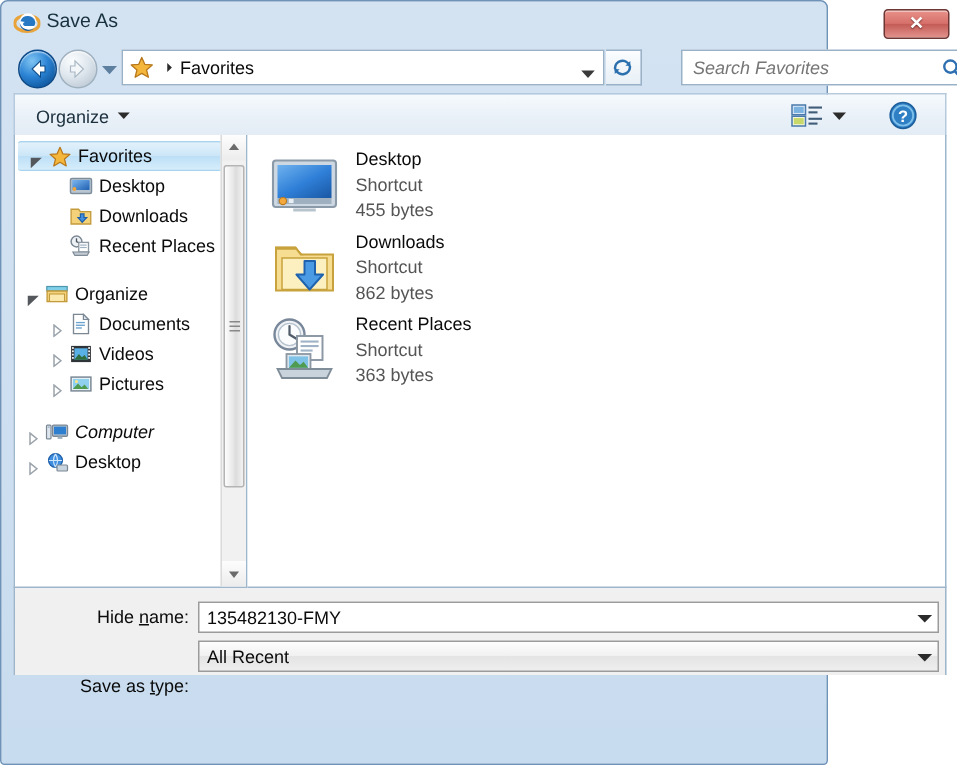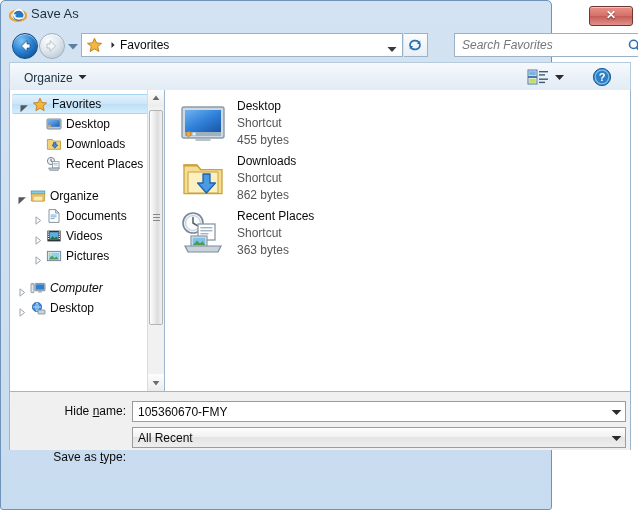--- a/index.html
+++ b/index.html
@@ -788,21 +788,21 @@
       <span class="ty">Shortcut</span>
       <span class="sz">363 bytes</span>
     </div>
   </div>
 
   <div class="formarea">
     <div class="flabel" style="left:20px; top:12px; width:96px;">
       <span>Hide </span><u>n</u><span>ame:</span>
     </div>
     <div class="combo edit" style="top:9px;">
-      <span class="val">105360670-FMY</span>
+      <span class="val">135482130-FMY</span>
       <span class="cbtn">
         <svg width="11" height="7" viewBox="0 0 11 7">
             <path d="M0.6 1h9.8L5.5 6z" fill="#2b2b2b"></path>
           </svg>
       </span>
     </div>
 
     <div class="flabel" style="left:20px; top:38px; width:96px;margin-top:20px;">
       <span>Save as </span><u>t</u><span>ype:</span>
     </div>

